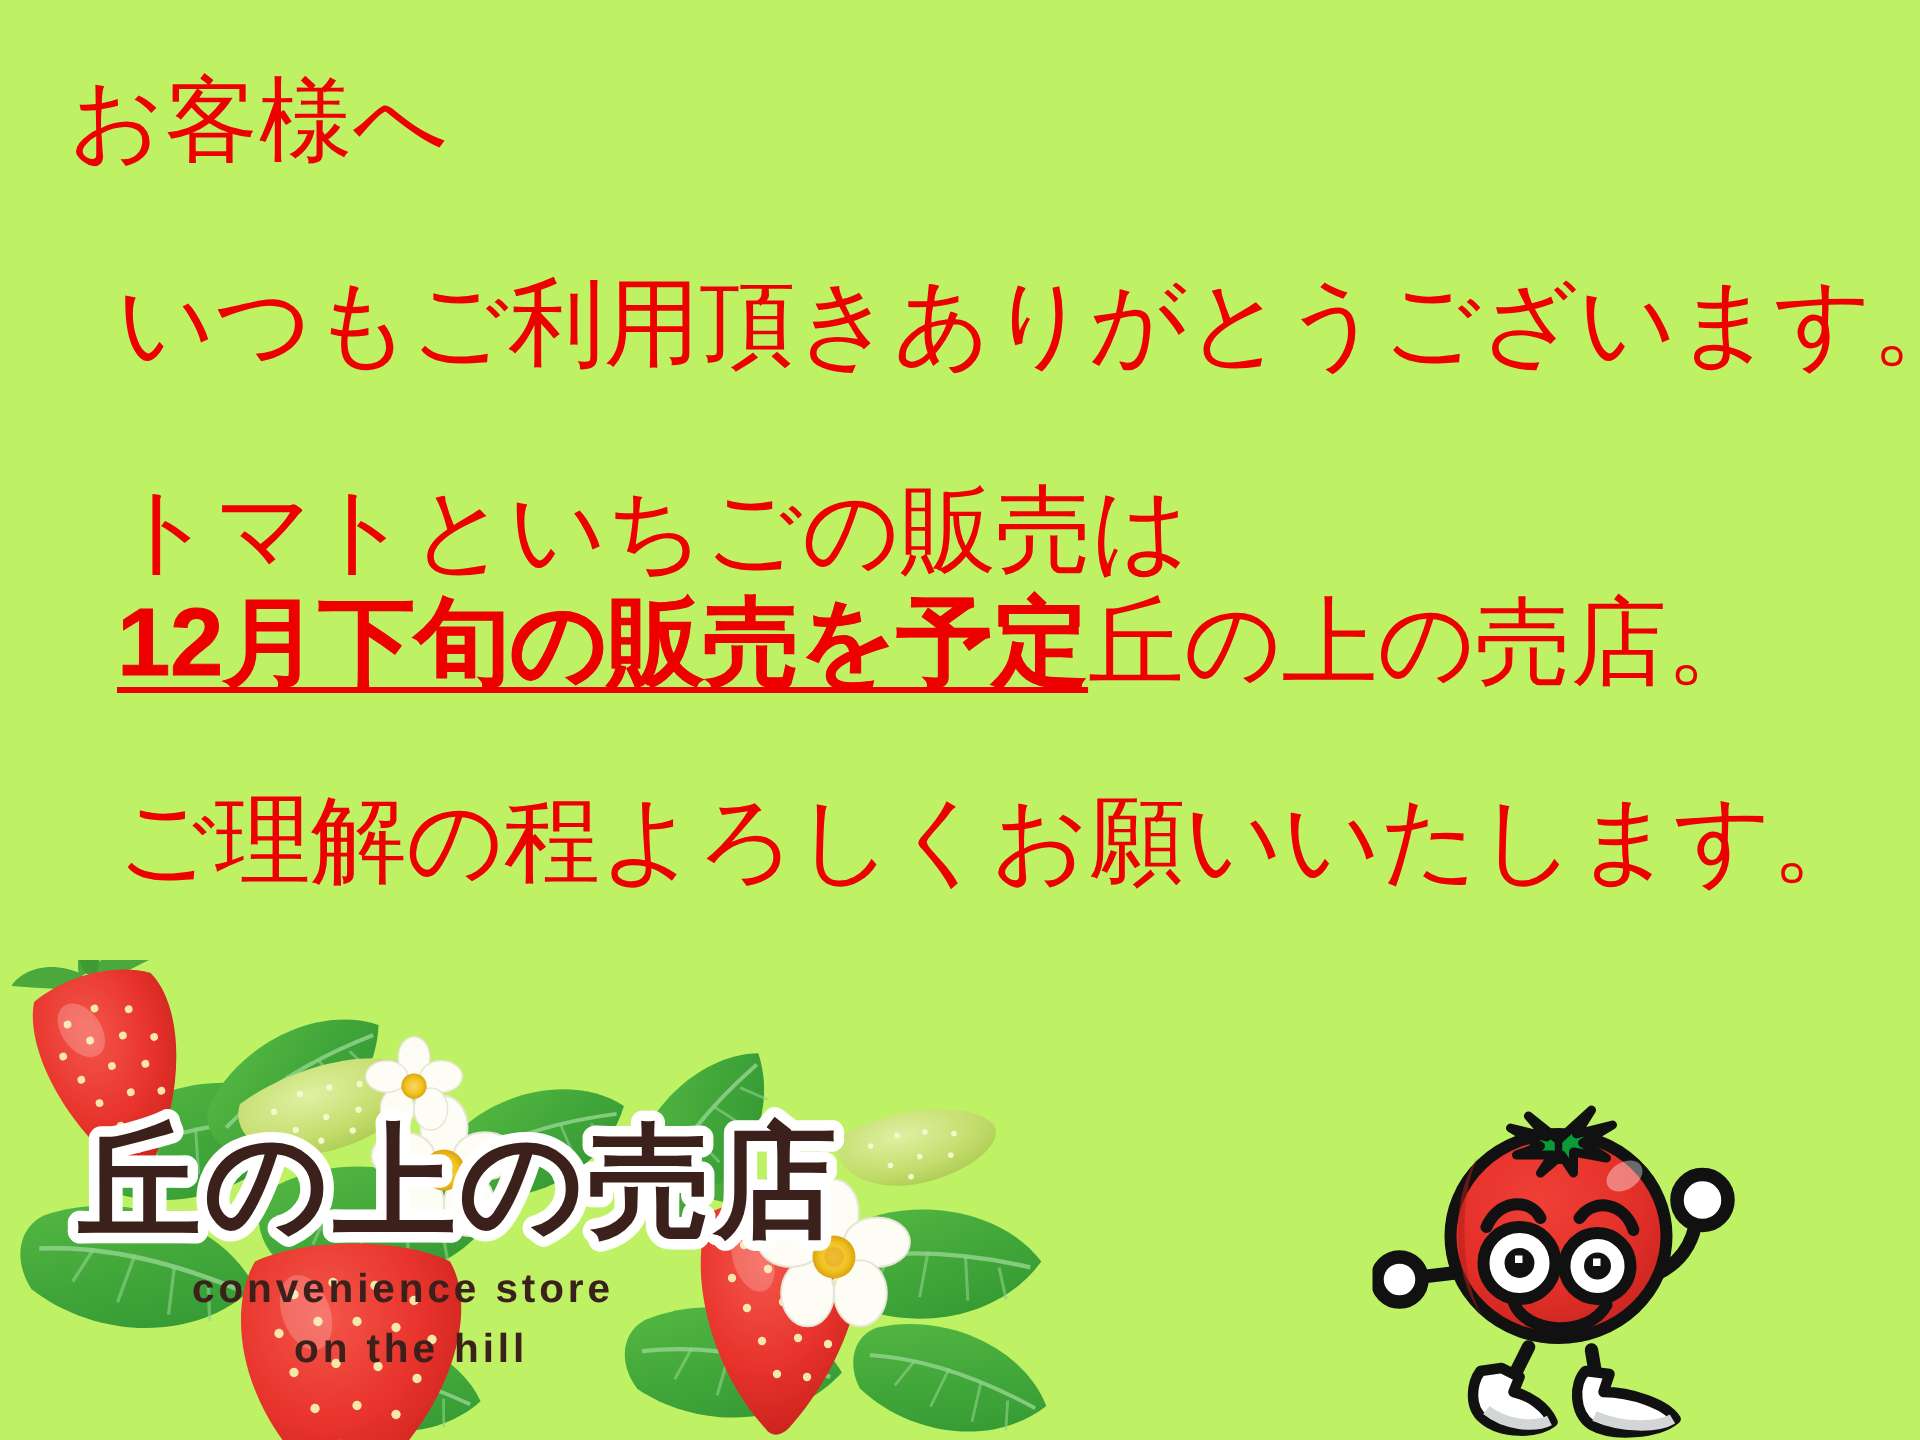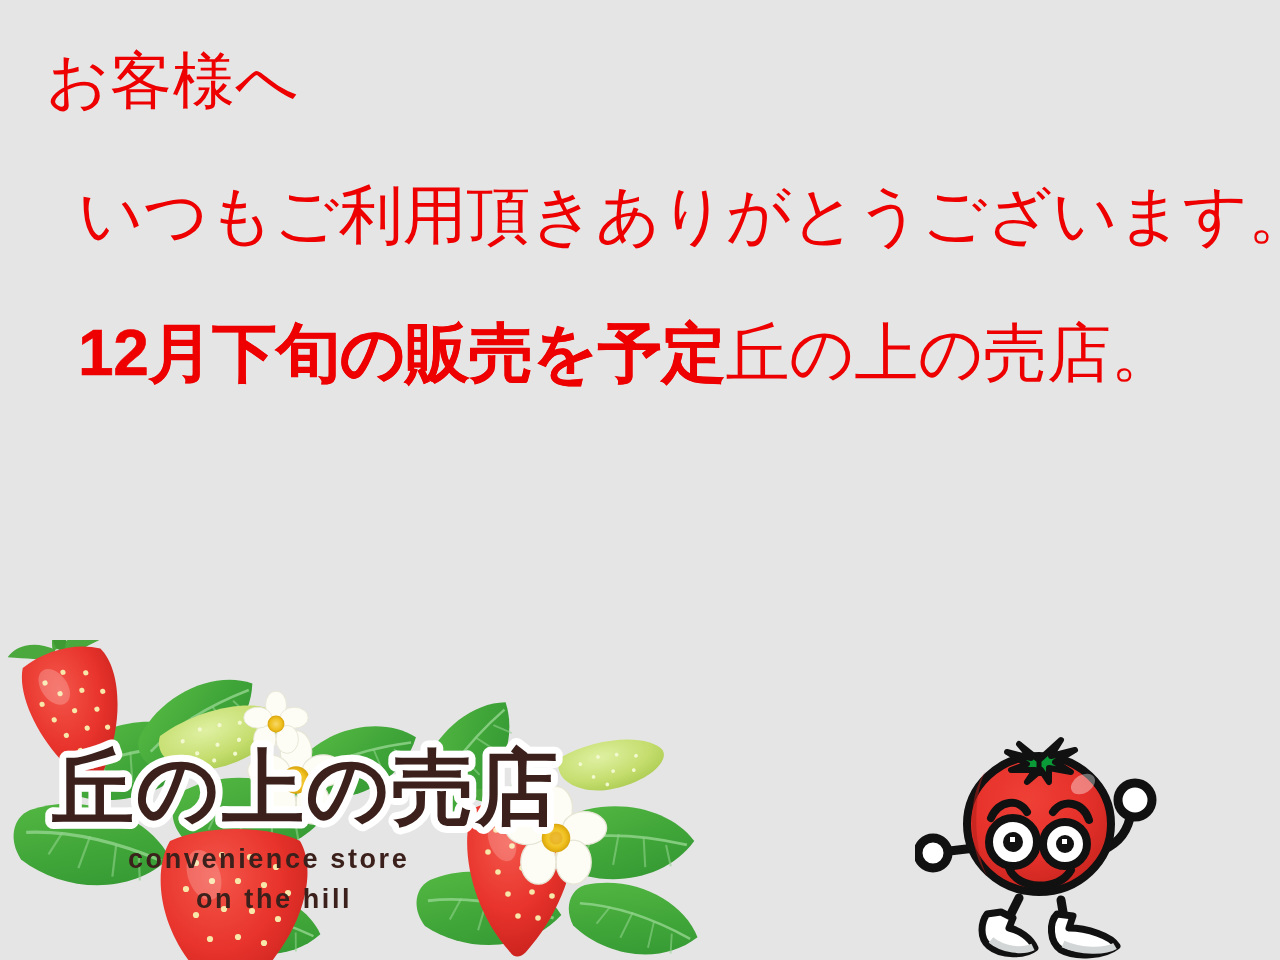--- a/index.html
+++ b/index.html
@@ -13,21 +13,21 @@
     height: 960px;
     position: relative;
     overflow: hidden;
     font-family: "Liberation Sans", "DejaVu Sans", sans-serif;
     -webkit-font-smoothing: antialiased;
   }
 
   .notice-sheet {
     position: absolute;
     inset: 0;
-    background: #e5e5e5;
+    background: #bef264;
   }
 
   
   .notice-heading {
     position: absolute;
     left: 46px;
     top: 48px;
     font-size: 62px;
     line-height: 1.05;
     color: #ee0000;
@@ -49,20 +49,21 @@
     white-space: nowrap;
     letter-spacing: -0.004em;
   }
   .para + .para { margin-top: 0; }
 
   .gap-1 { height: 62px; }
   .gap-2 { height: 56px; }
 
   .emph {
     font-weight: bold;
+    text-decoration: underline;
     text-decoration-thickness: 4px;
     text-underline-offset: 8px;
     -webkit-text-stroke: 0.6px #ee0000;
   }
 
   
   .logo-cluster {
     position: absolute;
     left: 0;
     bottom: 0;
@@ -88,25 +89,27 @@
 <div class="notice-sheet">
 
   <div class="notice-heading">お客様へ</div>
 
   <div class="notice-body">
 
     <div class="para">いつもご利用頂きありがとうございます。</div>
 
     <div class="gap-1"></div>
 
+    <div class="para">トマトといちごの販売は</div>
 
     <div class="para"><span class="emph">12月下旬の販売を予定</span><span>丘の上の売店。</span></div>
 
     <div class="gap-2"></div>
 
+    <div class="para">ご理解の程よろしくお願いいたします。</div>
   </div>
 
   <div class="logo-cluster">
     <svg viewBox="0 0 700 320" xmlns="http://www.w3.org/2000/svg">
       <defs>
         <radialGradient id="berryG" cx="38%" cy="28%" r="78%">
           <stop offset="0%" stop-color="#f4564a"></stop>
           <stop offset="55%" stop-color="#e8342c"></stop>
           <stop offset="100%" stop-color="#c8201c"></stop>
         </radialGradient>

